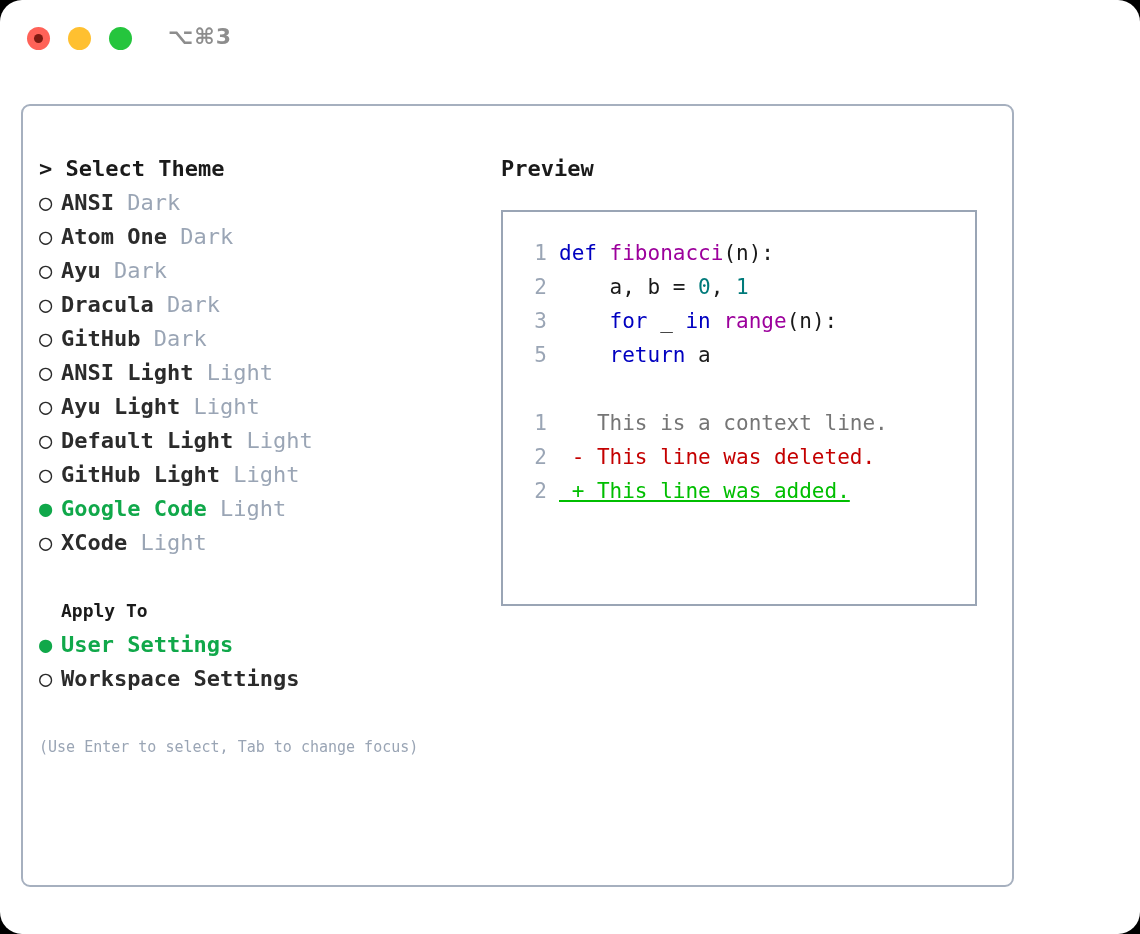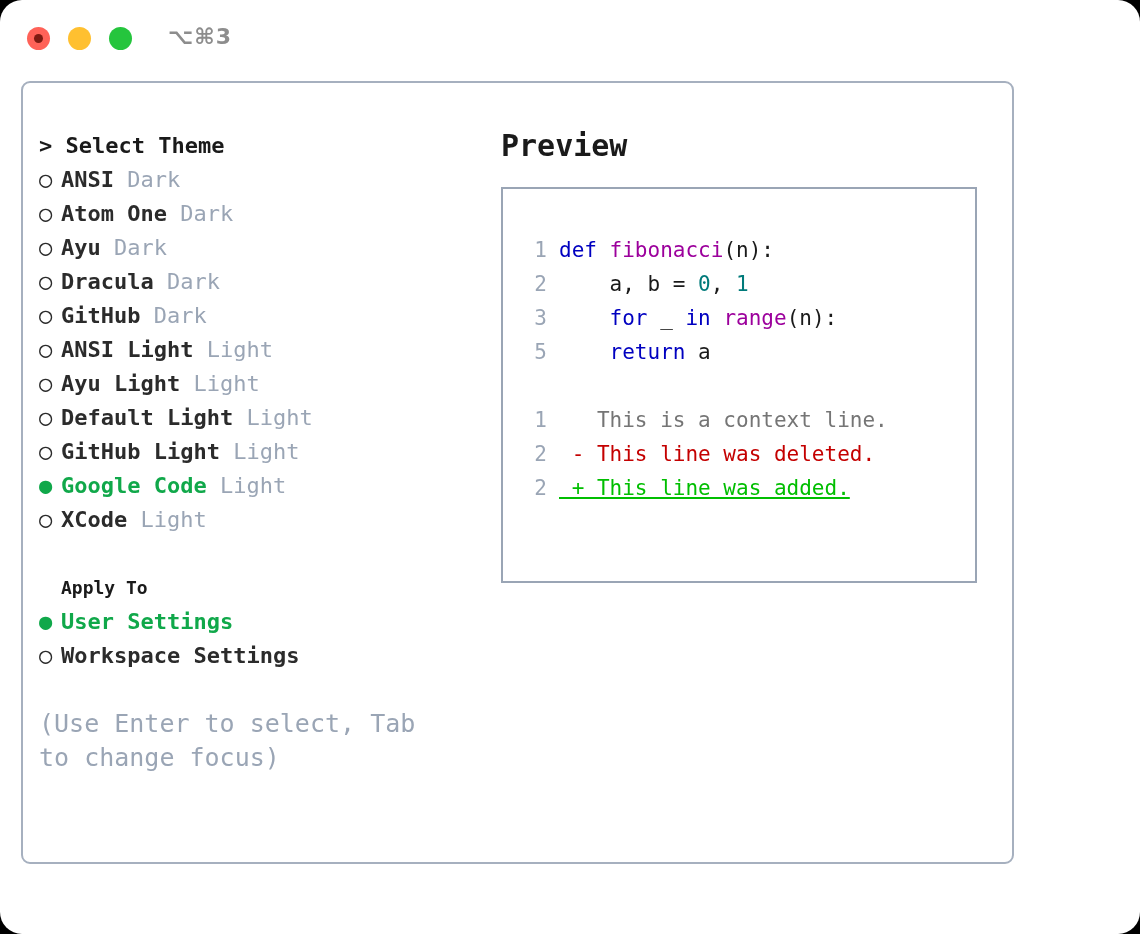--- a/index.html
+++ b/index.html
@@ -69,21 +69,21 @@
     font-weight: bold;
     color: #8d8d8d;
     letter-spacing: 1px;
     white-space: nowrap;
   }
 
   
   #content-panel {
     position: absolute;
     left: 21px;
-    top: 81px;
+    top: 104px;
     width: 993px;
     height: 783px;
     border: 2px solid #a6b0bf;
     border-radius: 9px;
     box-sizing: border-box;
     background: #ffffff;
   }
 
   
   #theme-column {
@@ -120,47 +120,47 @@
     font-size: 18px;
     font-weight: bold;
     color: #1a1a1a;
     line-height: 34px;
     padding-left: 22px;
     white-space: pre;
   }
 
   #hint-text {
     margin-top: 34px;
-    font-size: 25px;
+    font-size: 15px;
     line-height: 34px;
     color: #9aa5b5;
     width: 400px;
   }
 
   
   #preview-column {
     position: absolute;
     left: 478px;
     top: 46px;
     width: 490px;
   }
   #preview-heading {
-    font-size: 30px;
+    font-size: 22px;
     font-weight: bold;
     color: #1a1a1a;
     line-height: 34px;
   }
   #preview-box {
     margin-top: 24px;
     width: 476px;
     height: 396px;
     border: 2px solid #9aa5b5;
     box-sizing: border-box;
     background: #ffffff;
-    padding: 44px 0 0 18px;
+    padding: 24px 0 0 18px;
   }
   .code-line {
     font-size: 21px;
     line-height: 34px;
     white-space: pre;
   }
   .ln {
     display: inline-block;
     width: 26px;
     text-align: right;

